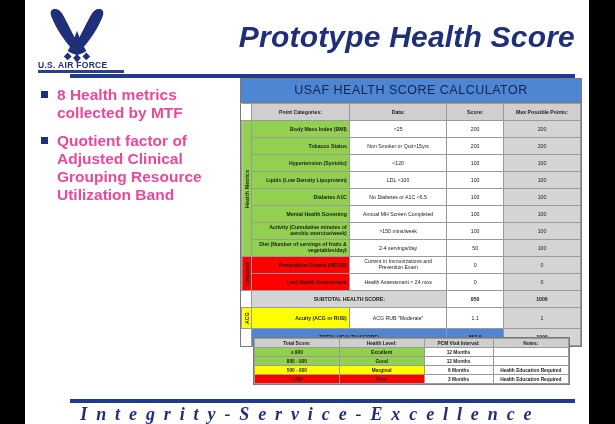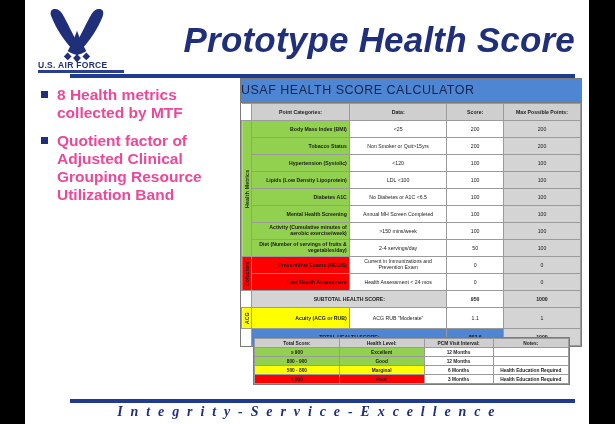--- a/index.html
+++ b/index.html
@@ -27,21 +27,21 @@
     position:absolute; left:13px; top:60px;
     font-size:8.5px; font-weight:bold; letter-spacing:.3px;
     color:#1f2f7a;
   }
   .af-wordline{
     position:absolute; left:13px; top:70px; width:86px; height:3px;
     background:#2a3f8f;
   }
   .slide-title{
     position:absolute; right:14px; top:20px;
-    font-size:35px; font-style:italic; font-weight:bold;
+    font-size:30px; font-style:italic; font-weight:bold;
     color:#1f2f7a; white-space:nowrap;
     letter-spacing:.2px;
   }
   .title-rule{
     position:absolute; left:45px; top:74px; width:505px; height:4px;
     background:#203a8f;
   }
 
   
   .bullets{
@@ -67,21 +67,21 @@
   }
 
   
   .calc{
     position:absolute; left:215px; top:78px; width:340px;
     border:1px solid #7a7a7a;
     background:#fff;
   }
   .calc-title{
     background:#4f86d4; color:#11254f;
-    text-align:left; font-size:12.5px; letter-spacing:.5px;
+    text-align:center; font-size:12.5px; letter-spacing:.5px;
     padding:4px 0 5px 0;
     border-bottom:1px solid #7a7a7a;
   }
   table.grid{
     border-collapse:collapse; width:100%;
     table-layout:fixed;
   }
   table.grid td{
     border:1px solid #9a9a9a;
     font-size:5.2px;
@@ -142,21 +142,21 @@
   .sc-white{background:#ffffff; font-weight:normal;}
   .sc-note{background:#ffffff; color:#ff0000; font-weight:bold;}
 
   
   .footer-rule{
     position:absolute; left:45px; top:399px; width:505px; height:4px;
     background:#203a8f;
   }
   .footer-text{
     position:absolute; left:0; top:404px; width:564px;
-    text-align:center; font-size:14px; font-weight:bold;
+    text-align:center; font-size:18px; font-weight:bold;
     font-style:italic; color:#1f2f7a;
     letter-spacing:2.2px;
     font-family:"Liberation Serif", serif;
   }
 </style>
 </head>
 <body>
 
 <div class="slide">
 

